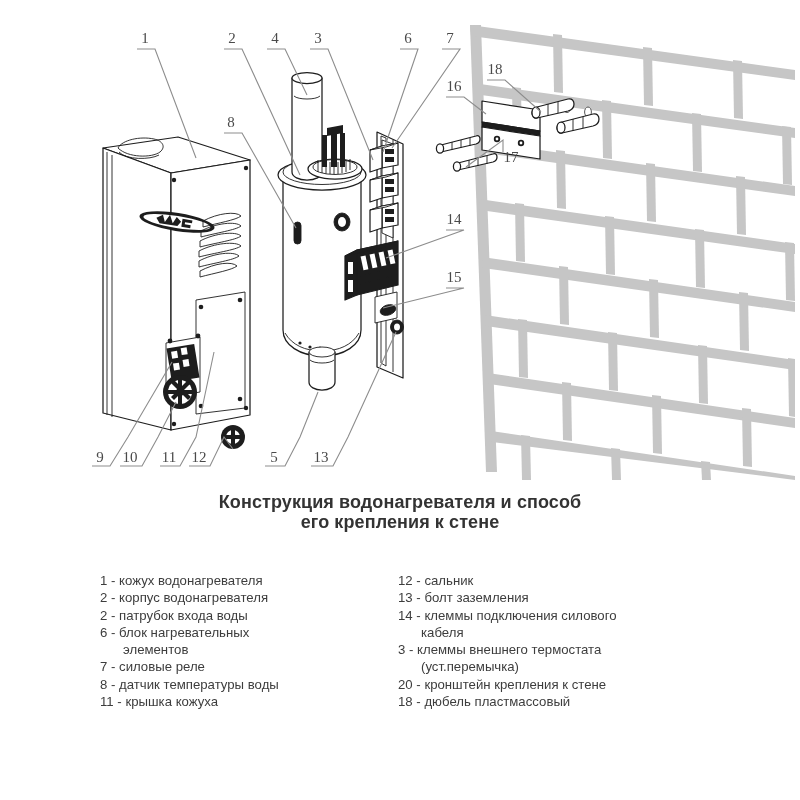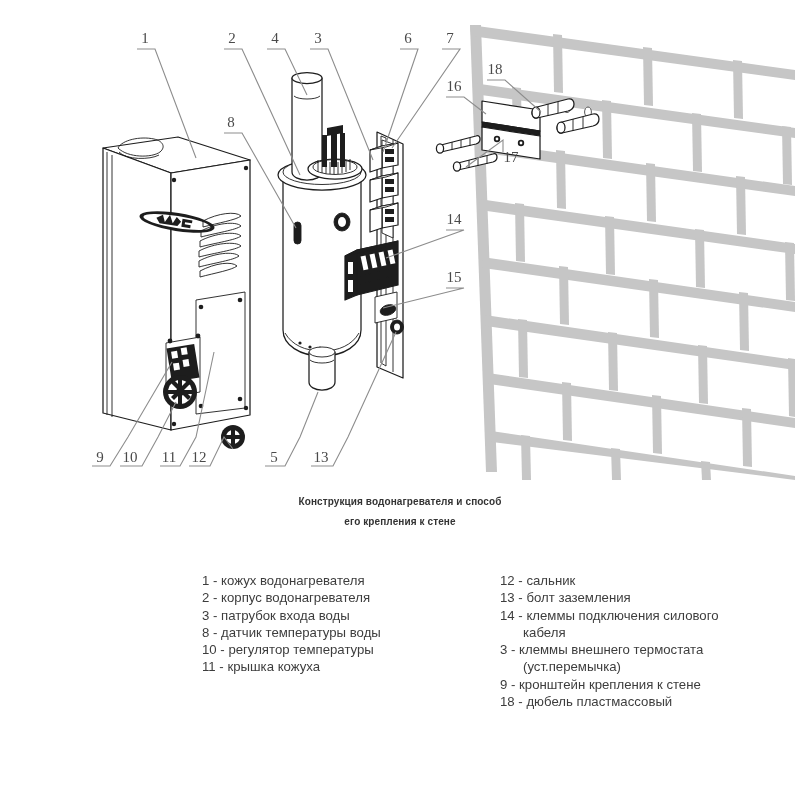--- a/index.html
+++ b/index.html
@@ -25,36 +25,36 @@
   }
   #figure-area svg {
     display: block;
   }
   #caption {
     position: absolute;
     left: 0;
     top: 492px;
     width: 800px;
     text-align: center;
-    font-size: 10px;
+    font-size: 18px;
     font-weight: bold;
     line-height: 20px;
     color: #333333;
     letter-spacing: 0.1px;
   }
   #caption .cap-line {
     display: block;
   }
   #legend {
     position: absolute;
     left: 0;
     top: 572px;
     width: 800px;
     display: flex;
-    justify-content: flex-end;
+    justify-content: flex-start;
   }
   .legend-col {
     font-size: 13.2px;
     line-height: 17.3px;
     color: #3d3d3d;
   }
   #legend-col-left {
     width: 290px;
     margin-left: 100px;
   }
@@ -442,26 +442,27 @@
 
 <div id="caption">
   <span class="cap-line">Конструкция водонагревателя и способ</span>
   <span class="cap-line">его крепления к стене</span>
 </div>
 
 <div id="legend">
   <div class="legend-col" id="legend-col-left">
       <div class="legend-item"><span>1 - кожух водонагревателя</span></div>
       <div class="legend-item"><span>2 - корпус водонагревателя</span></div>
-      <div class="legend-item"><span>3 - патрубок входа воды</span></div>
+      <div class="legend-item"><span>2 - патрубок входа воды</span></div>
+      <div class="legend-item"><span>6 - блок нагревательных</span><span class="cont">элементов</span></div>
+      <div class="legend-item"><span>7 - силовые реле</span></div>
       <div class="legend-item"><span>8 - датчик температуры воды</span></div>
-      <div class="legend-item"><span>10 - регулятор температуры</span></div>
       <div class="legend-item"><span>11 - крышка кожуха</span></div>
     </div>
   <div class="legend-col" id="legend-col-right">
       <div class="legend-item"><span>12 - сальник</span></div>
       <div class="legend-item"><span>13 - болт заземления</span></div>
       <div class="legend-item"><span>14 - клеммы подключения силового</span><span class="cont">кабеля</span></div>
       <div class="legend-item"><span>3 - клеммы внешнего термостата</span><span class="cont">(уст.перемычка)</span></div>
-      <div class="legend-item"><span>9 - кронштейн крепления к стене</span></div>
+      <div class="legend-item"><span>20 - кронштейн крепления к стене</span></div>
       <div class="legend-item"><span>18 - дюбель пластмассовый</span></div>
     </div>
 </div>
 
 </body></html>

